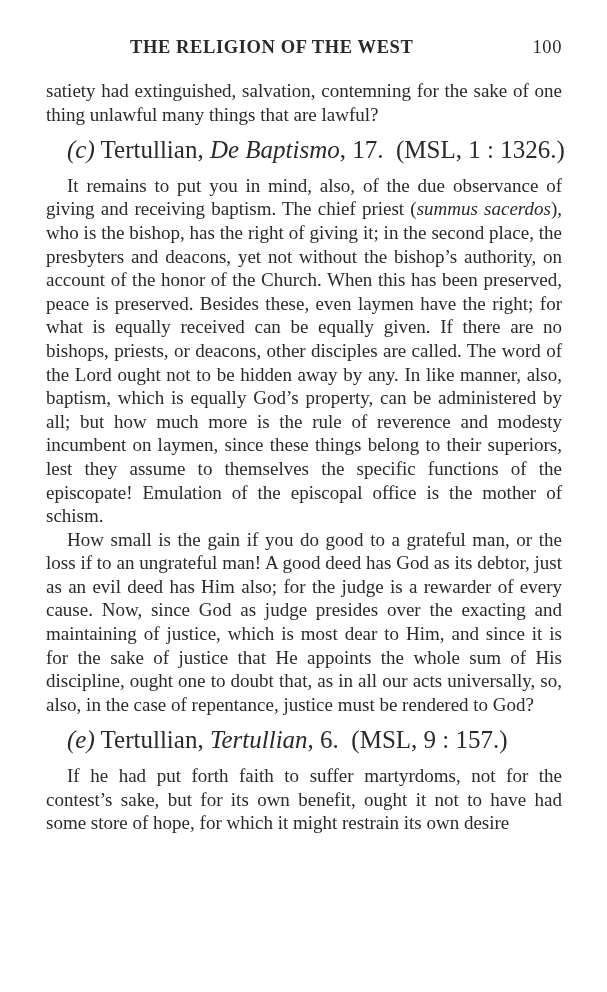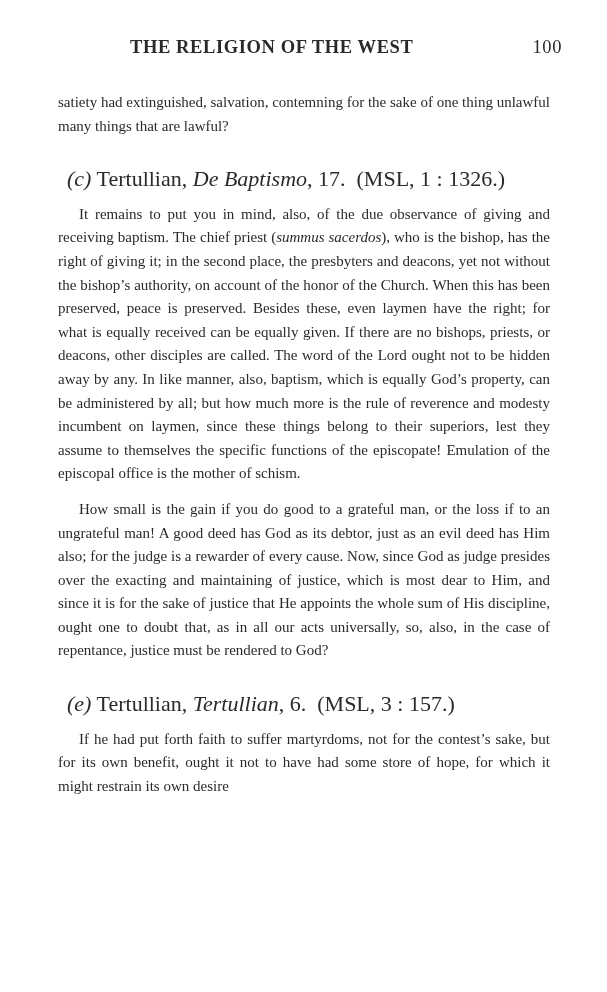--- a/index.html
+++ b/index.html
@@ -10,27 +10,27 @@
   }
   .page { position: absolute; left: 46px; top: 0; width: 516px; }
   .running-head {
     position: absolute; top: 37px; left: 0; width: 516px; height: 26px;
     font-size: 18.5px; letter-spacing: 0.6px;
   }
   .running-title { position: absolute; left: 84px; top: 0; font-weight: bold; }
   .page-number { position: absolute; right: 0; top: 0; }
   .body { position: absolute; top: 79px; left: 0; width: 516px; }
   p {
-    margin: 12px; font-size: 15px; line-height: 23.6px;
+    margin: 0; font-size: 19px; line-height: 23.6px;
     text-align: justify; hyphens: manual;
   }
   p.indent { text-indent: 21px; }
   .citation {
-    font-size: 22px; line-height: 23.6px;
-    padding-left: 21px; margin: 29px 0 12px 0; white-space: nowrap;
+    font-size: 25px; line-height: 23.6px;
+    padding-left: 21px; margin: 12px 0 12px 0; white-space: nowrap;
   }
   i { font-style: italic; }
 </style>
 </head>
 <body>
 
 <div class="page">
   <div class="running-head">
     <span class="running-title">THE RELIGION OF THE WEST</span>
     <span class="page-number">100</span>
@@ -48,18 +48,18 @@
 
     <p class="indent"><span>It remains to put you in mind, also, of the due observance of giving and receiving baptism.  The chief priest (</span><i>summus sacerdos</i><span>), who is the bishop, has the right of giving it;  in the second place, the presbyters and deacons, yet not without the bishop’s authority, on account of the honor of the Church. When this has been preserved, peace is preserved.  Besides these, even laymen have the right;  for what is equally received can be equally given.  If there are no bishops, priests, or deacons, other disciples are called.  The word of the Lord ought not to be hidden away by any.  In like manner, also, baptism, which is equally God’s property, can be admin­istered by all;  but how much more is the rule of reverence and modesty incumbent on laymen, since these things belong to their superiors, lest they assume to themselves the specific functions of the episcopate!  Emulation of the episcopal office is the mother of schism.</span></p>
 
 
     <p class="indent">How small is the gain if you do good to a grateful man, or the loss if to an ungrateful man!  A good deed has God as its debtor, just as an evil deed has Him also;  for the judge is a rewarder of every cause.  Now, since God as judge pre­sides over the exacting and maintaining of justice, which is most dear to Him, and since it is for the sake of justice that He appoints the whole sum of His discipline, ought one to doubt that, as in all our acts universally, so, also, in the case of repentance, justice must be rendered to God?</p>
 
     <div class="citation">
       <i>(e)</i>
       <span>Tertullian,</span>
       <i>Tertullian</i><span>, 6.</span>&nbsp;
-      <span>(MSL, 3 : 157.)</span>
+      <span>(MSL, 9 : 157.)</span>
     </div>
 
     <p class="indent">If he had put forth faith to suffer martyrdoms, not for the contest’s sake, but for its own benefit, ought it not to have had some store of hope, for which it might restrain its own desire</p>
   </div>
 </div>
 
 </body></html>

